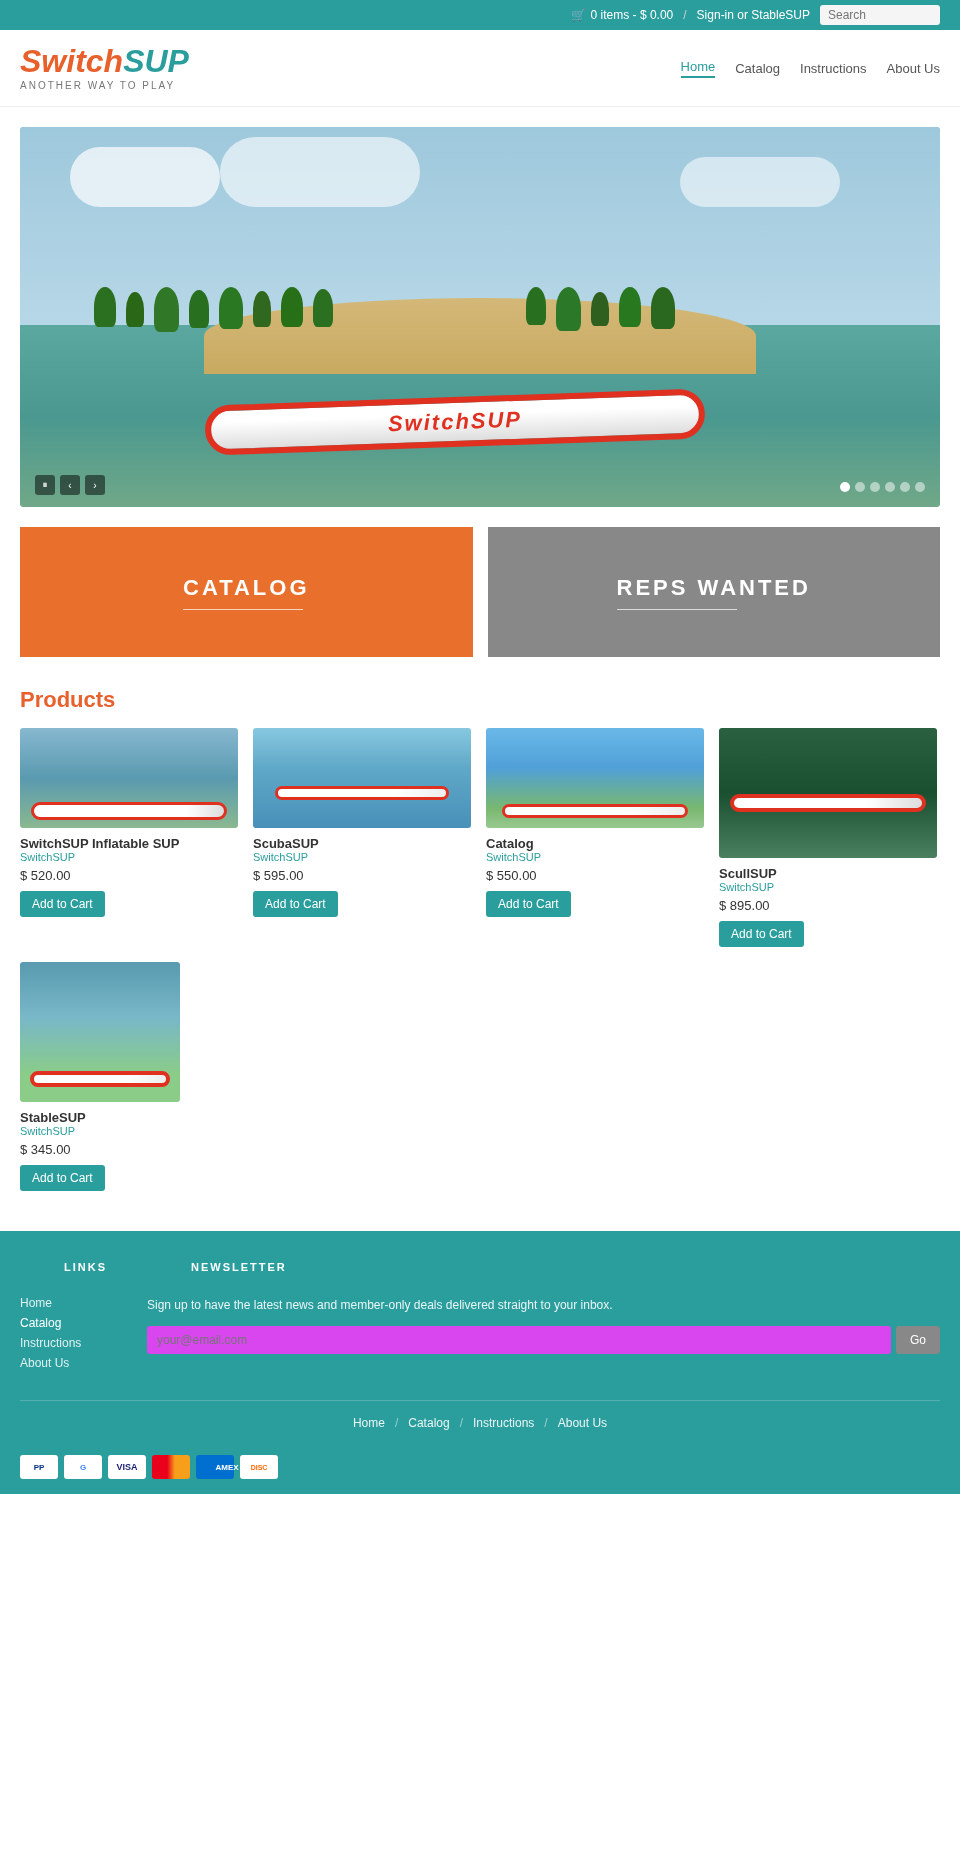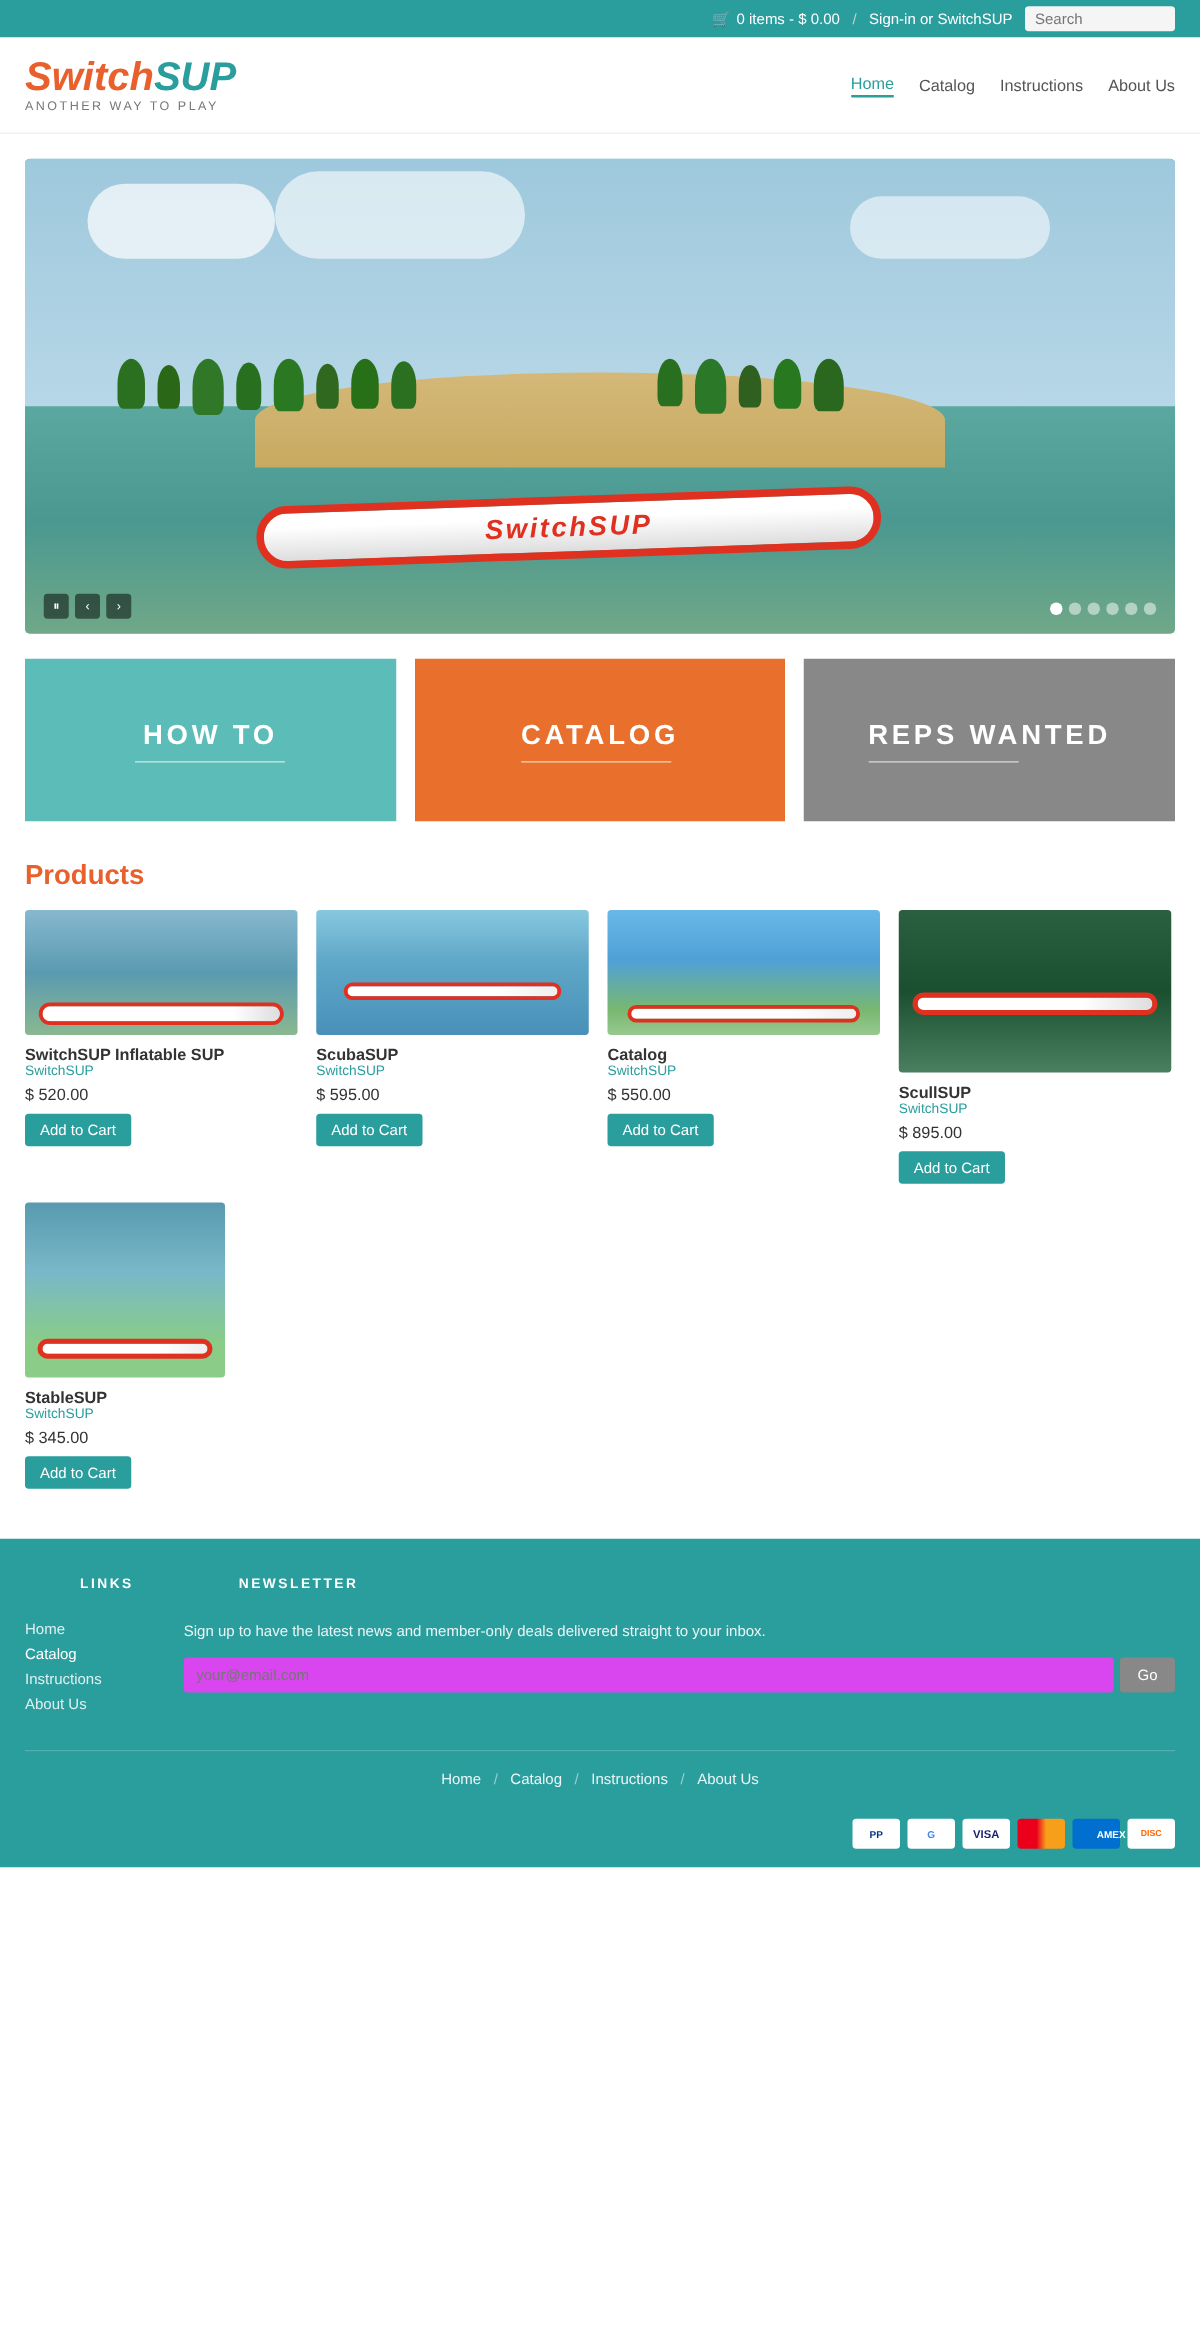--- a/index.html
+++ b/index.html
@@ -236,21 +236,21 @@
       padding: 15px 0;
       border-top: 1px solid rgba(255,255,255,0.2);
       font-size: 12px;
       color: rgba(255,255,255,0.8);
     }
     .footer-bottom-nav a { color: rgba(255,255,255,0.9); text-decoration: none; font-size: 12px; }
     .footer-bottom-nav span { color: rgba(255,255,255,0.5); }
 
     .footer-payment {
       display: flex;
-      justify-content: flex-end;
+      justify-content: flex-start;
       gap: 6px;
       padding-top: 10px;
     }
     .payment-icon {
       width: 38px;
       height: 24px;
       background: #fff;
       border-radius: 3px;
       display: flex;
       align-items: center;
@@ -280,21 +280,21 @@
   </style>
 </head>
 <body>
 
 <div class="top-bar">
   <div class="top-bar-cart">
     <span>🛒</span>
     <span>0 items - $ 0.00</span>
   </div>
   <span class="top-bar-sep">/</span>
-  <a href="#" style="color:#fff; text-decoration:none; font-size:12px;">Sign-in or SwitchSUP</a>
+  <a href="#" style="color:#fff; text-decoration:none; font-size:12px;">Sign-in or StableSUP</a>
   <div class="top-bar-search">
     <input type="text" placeholder="Search" style="">
   </div>
 </div>
 
 <div class="header">
   <div class="logo">
     <div class="logo-text">
       <span class="logo-switch">Switch</span><span class="logo-sup">SUP</span>
     </div>
@@ -351,23 +351,20 @@
     <div class="hero-dot active"></div>
     <div class="hero-dot"></div>
     <div class="hero-dot"></div>
     <div class="hero-dot"></div>
     <div class="hero-dot"></div>
     <div class="hero-dot"></div>
   </div>
 </div>
 
 <div class="categories">
-  <div class="cat-tile cat-howto">
-    <div class="cat-tile-label">HOW TO</div>
-  </div>
   <div class="cat-tile cat-catalog">
     <div class="cat-tile-label">CATALOG</div>
   </div>
   <div class="cat-tile cat-reps">
     <div class="cat-tile-label">REPS WANTED</div>
   </div>
 </div>
 
 <div class="products-section">
   <h2 class="section-title">Products</h2>

